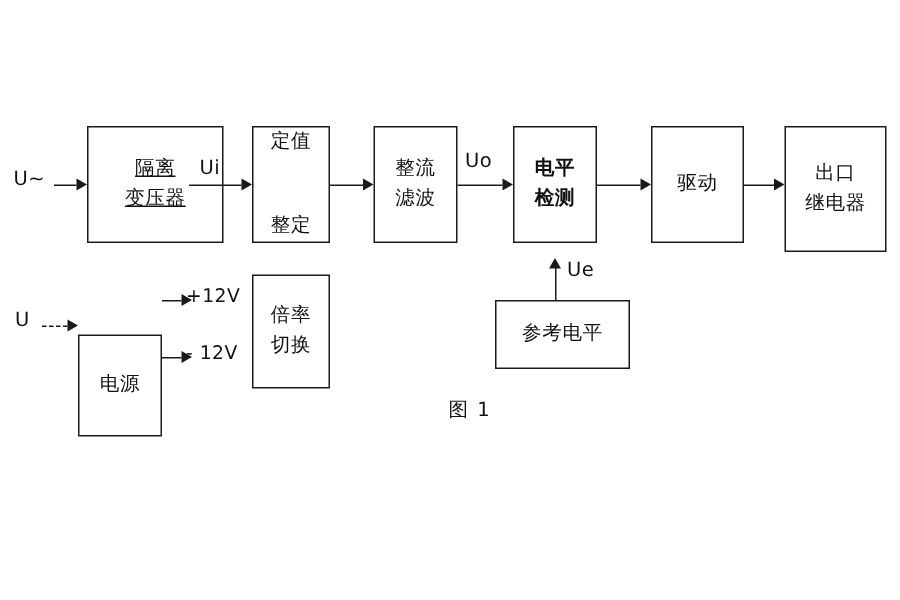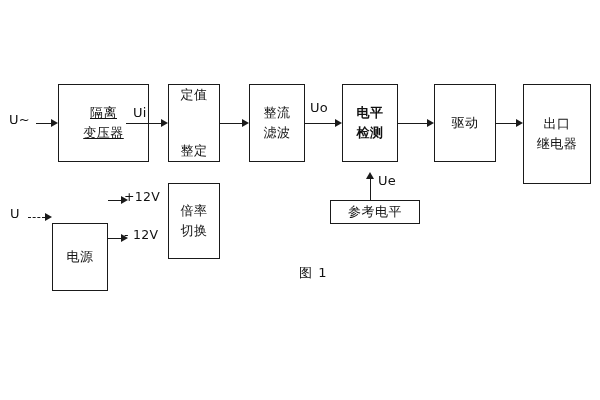--- a/index.html
+++ b/index.html
@@ -106,35 +106,35 @@
 
   <div class="box" style="left:342px; top:84px; width:56px; height:78px;font-weight:bold;">
     <span class="ln">电平</span>
     <span class="ln">检测</span>
   </div>
 
   <div class="box" style="left:434px; top:84px; width:62px; height:78px;">
     <span class="ln">驱动</span>
   </div>
 
-  <div class="box" style="left:523px; top:84px; width:68px; height:100px;">
+  <div class="box" style="left:523px; top:84px; width:68px; height:84px;">
     <span class="ln">出口</span>
     <span class="ln">继电器</span>
   </div>
 
   <div class="box" style="left:52px; top:183px; width:56px; height:68px;margin-top:40px;">
     <span class="ln">电源</span>
   </div>
 
   <div class="box" style="left:168px; top:183px; width:52px; height:76px;">
     <span class="ln">倍率</span>
     <span class="ln">切换</span>
   </div>
 
-  <div class="box" style="left:330px; top:200px; width:90px; height:24px;">
+  <div class="box" style="left:330px; top:200px; width:90px; height:46px;">
     <span class="ln">参考电平</span>
   </div>
 
   <div class="hline" style="left:36px; top:123px; width:15px;"></div>
   <div class="arrow-r" style="left:51px; top:119px;"></div>
 
   <div class="hline" style="left:126px; top:123px; width:35px;"></div>
   <div class="arrow-r" style="left:161px; top:119px;"></div>
 
   <div class="hline" style="left:220px; top:123px; width:22px;"></div>

